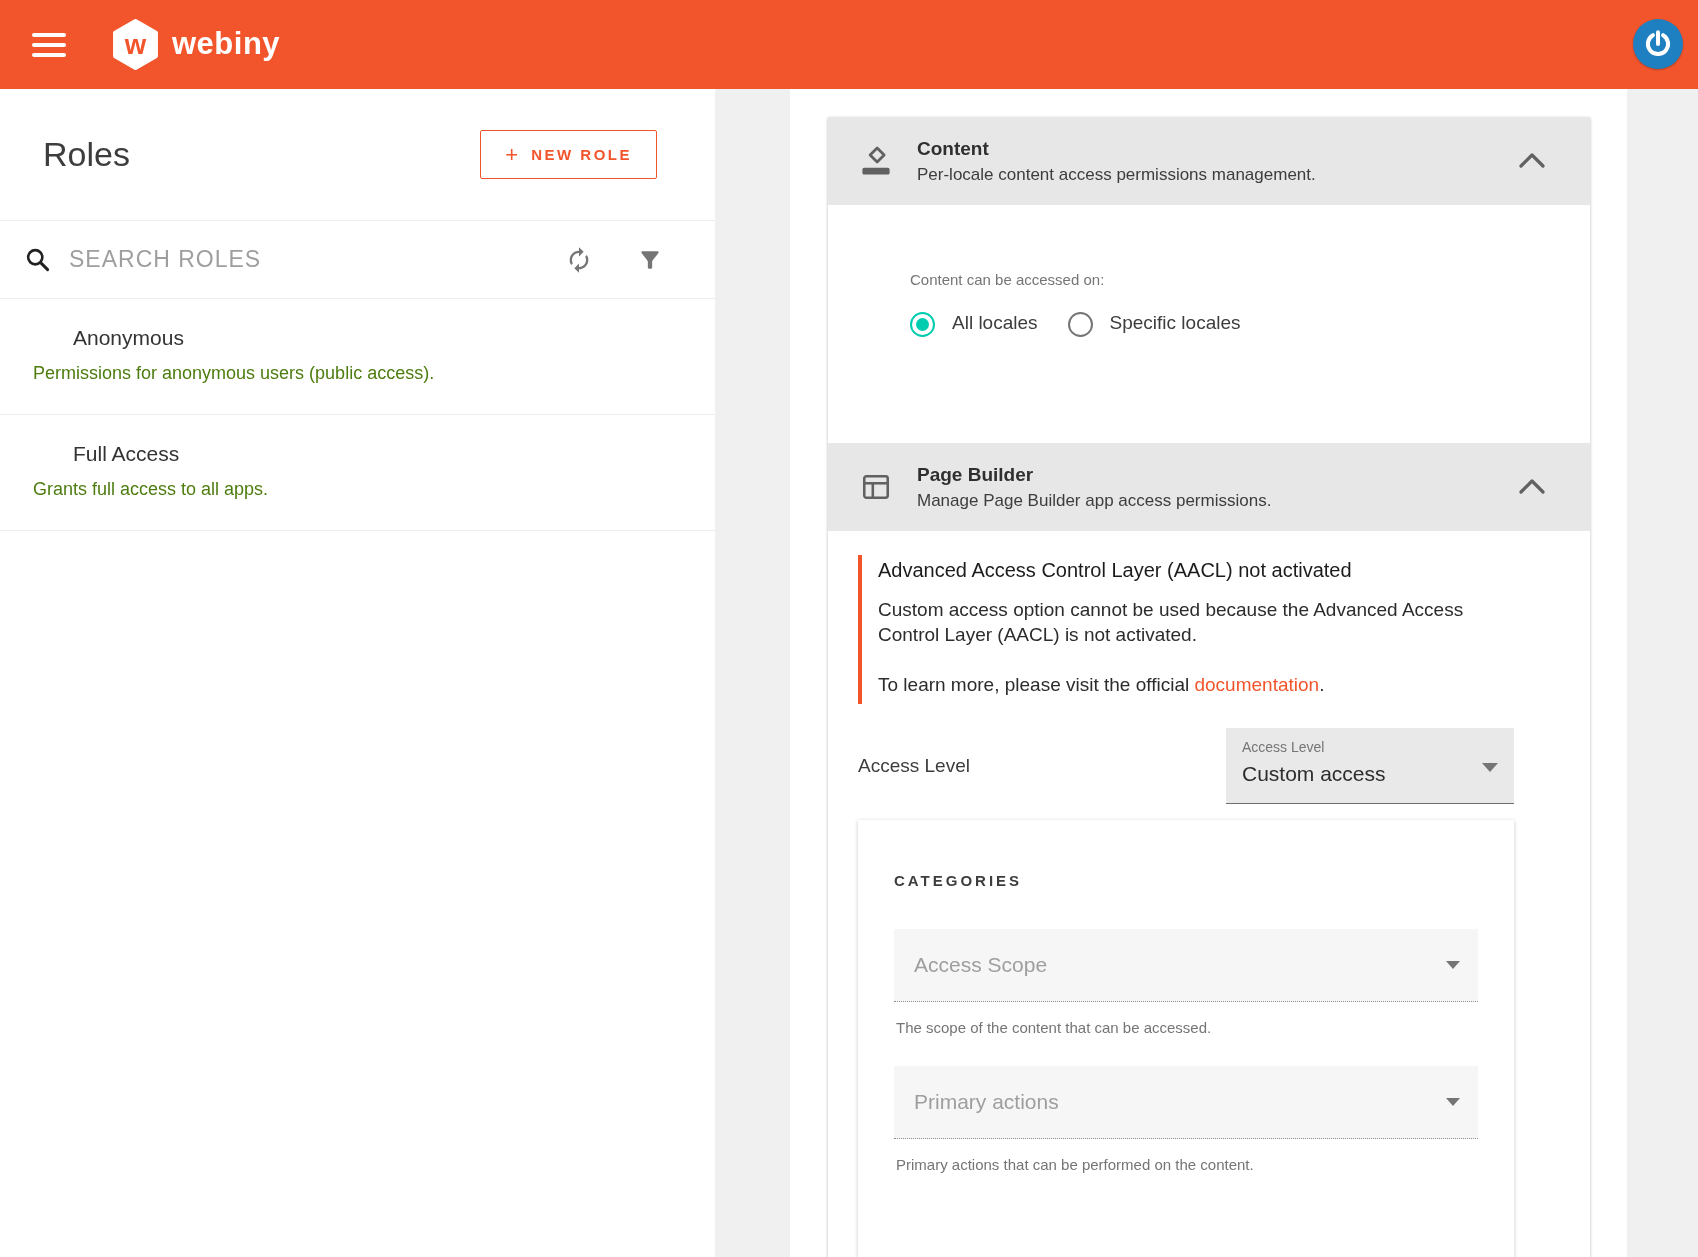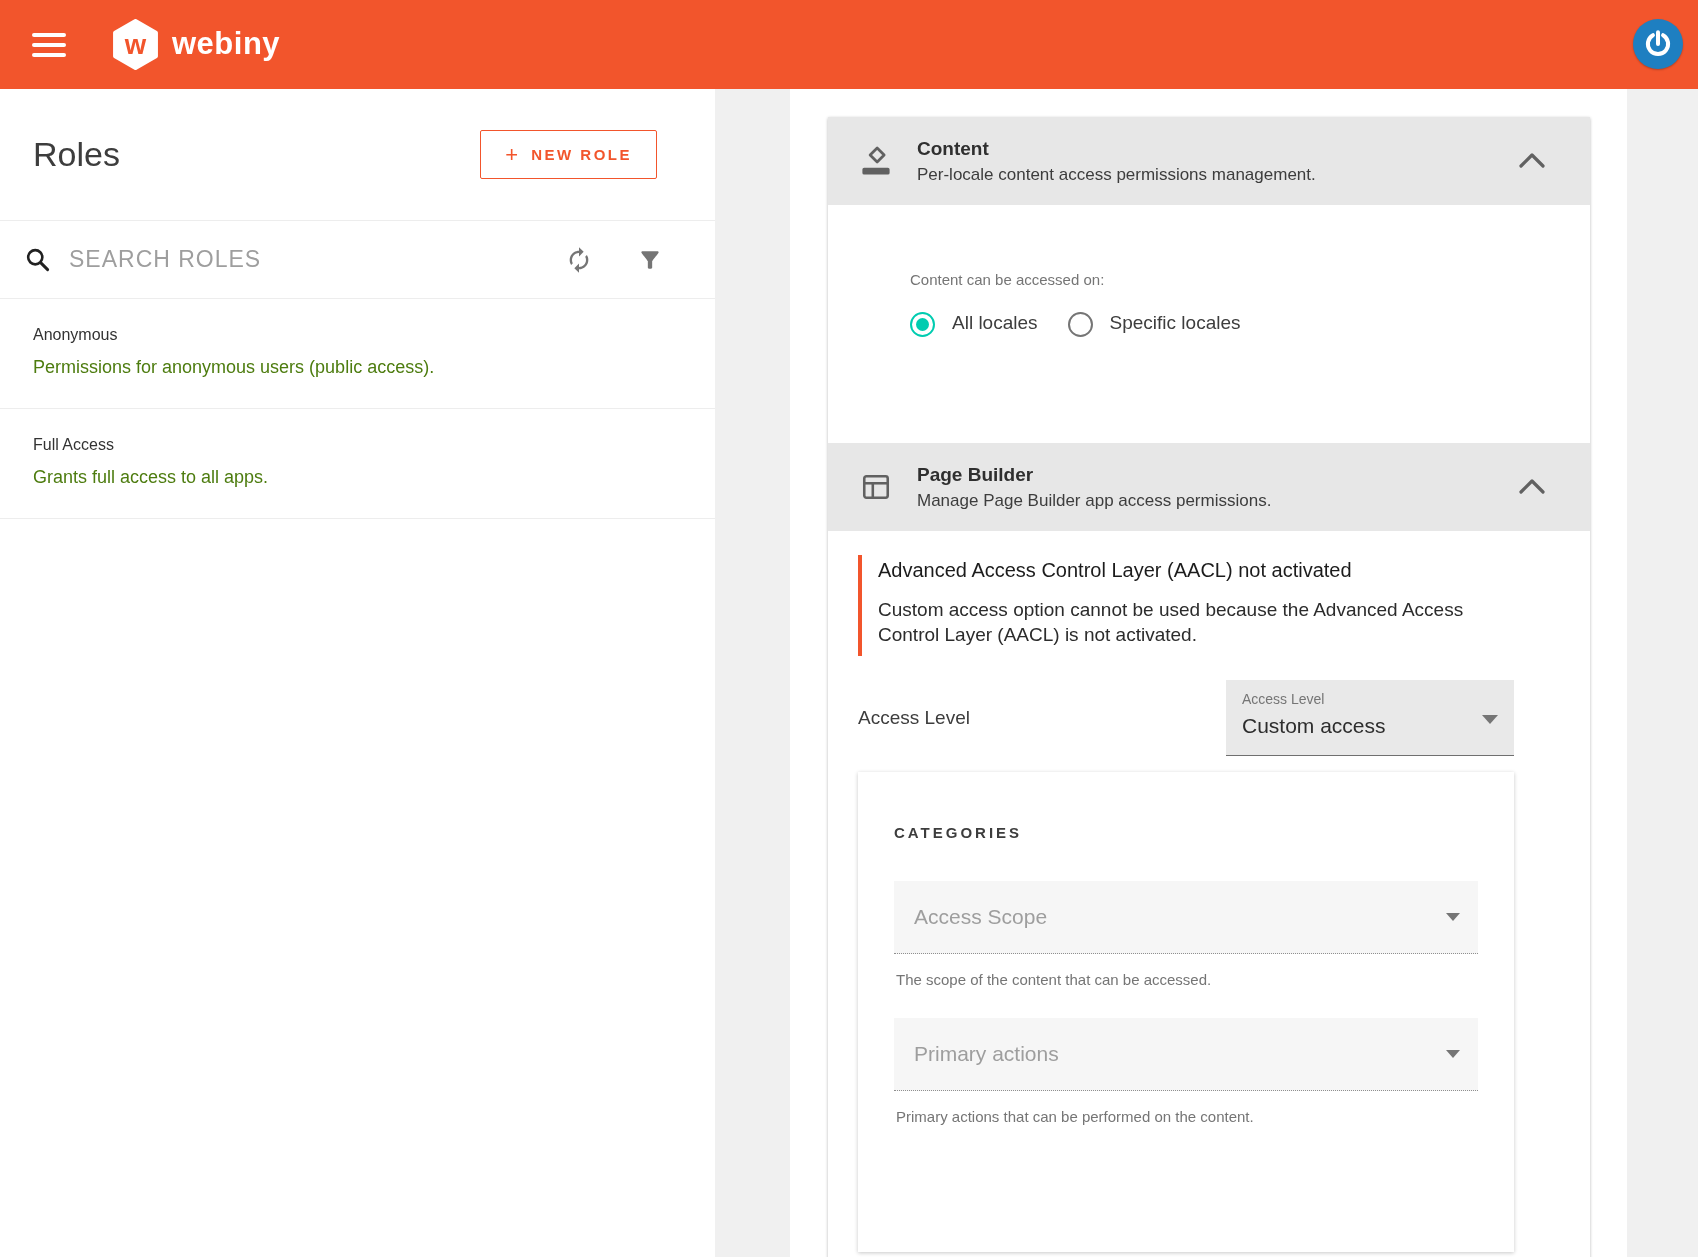--- a/index.html
+++ b/index.html
@@ -10,29 +10,29 @@
   .topbar{position:absolute;left:0;top:0;width:1698px;height:89px;background:#F2552C;display:flex;align-items:center;}
   .hamburger{margin-left:32px;width:34px;display:flex;flex-direction:column;gap:6px;cursor:pointer;}
   .hamburger span{display:block;height:4px;border-radius:2px;background:#fff;}
   .brand{display:flex;align-items:center;margin-left:46px;}
   .brand-text{color:#fff;font-size:31px;font-weight:bold;letter-spacing:.5px;margin-left:13px;margin-top:-2px;}
   .avatar{position:absolute;right:15px;top:19px;width:50px;height:50px;border-radius:50%;background:#1E7FC1;display:flex;align-items:center;justify-content:center;box-shadow:0 1px 2px rgba(0,0,0,.25);cursor:pointer;}
 
   
   .left-panel{position:absolute;left:0;top:89px;width:715px;height:1168px;background:#fff;}
   .panel-header{height:132px;display:flex;align-items:center;justify-content:space-between;padding:0 58px 0 33px;border-bottom:1px solid #ededed;box-sizing:border-box;}
-  .page-title{font-size:34px;font-weight:400;color:#3d3d3d;margin:0;}
+  .page-title{font-size:34px;font-weight:400;color:#3d3d3d;margin:10px;}
   .new-role-btn{display:flex;align-items:center;gap:13px;padding:15px 24px;background:#fff;border:1px solid #F2552C;border-radius:2px;color:#F2552C;font-size:15px;font-weight:600;letter-spacing:2.5px;font-family:inherit;cursor:pointer;}
   .new-role-btn .plus{font-size:22px;font-weight:400;line-height:14px;letter-spacing:0;}
   .searchbar{height:78px;display:flex;align-items:center;padding:0 52px 0 24px;border-bottom:1px solid #ededed;box-sizing:border-box;}
   .searchbar input{flex:1;border:none;outline:none;margin-left:16px;font-family:inherit;font-size:23px;letter-spacing:1px;color:#424242;background:transparent;}
   .searchbar input::placeholder{color:#9e9e9e;}
   .search-tools{display:flex;align-items:center;gap:44px;}
   .role-item{padding:27px 33px 30px;border-bottom:1px solid #ededed;cursor:pointer;}
-  .role-name{font-size:16px;color:#333;margin-bottom:13px;}
+  .role-name{font-size:21px;color:#333;margin-bottom:13px;margin-left:40px;}
   .role-desc{font-size:18px;color:#4d7c0f;}
 
   
   .right-panel{position:absolute;left:790px;top:89px;width:837px;height:1168px;background:#fff;}
   .acc-card{position:absolute;left:38px;top:28px;width:762px;height:1240px;background:#fff;box-shadow:0 1px 3px rgba(0,0,0,.28);}
   .acc-header{height:88px;background:#E7E7E7;display:flex;align-items:center;padding-left:30px;position:relative;cursor:pointer;}
   .acc-icon{width:36px;height:36px;margin-right:23px;display:flex;align-items:center;justify-content:center;}
   .acc-title{font-size:19px;font-weight:bold;color:#2f2f2f;margin-bottom:5px;}
   .acc-desc{font-size:17px;color:#3d3d3d;}
   .acc-chevron{position:absolute;right:44px;top:34px;}
@@ -176,20 +176,21 @@
         <svg class="acc-chevron" width="28" height="18" viewBox="0 0 28 18">
           <polyline points="3,15 14,4 25,15" fill="none" stroke="#616161" stroke-width="3.2" stroke-linecap="round" stroke-linejoin="round"></polyline>
         </svg>
       </div>
 
       <div class="pb-body">
 
         <div class="warning">
           <p class="warning-title">Advanced Access Control Layer (AACL) not activated</p>
           <p class="warning-text">Custom access option cannot be used because the Advanced Access Control Layer (AACL) is not activated.</p>
+          <div class="warning-link-row"><span>To learn more, please visit the official </span><a class="doc-link">documentation</a><span>.</span></div>
         </div>
 
         <div class="access-row">
           <span class="access-label">Access Level</span>
           <div class="dropdown">
             <div class="dd-label">Access Level</div>
             <div class="dd-value">Custom access</div>
             <span class="dd-caret"></span>
           </div>
         </div>

